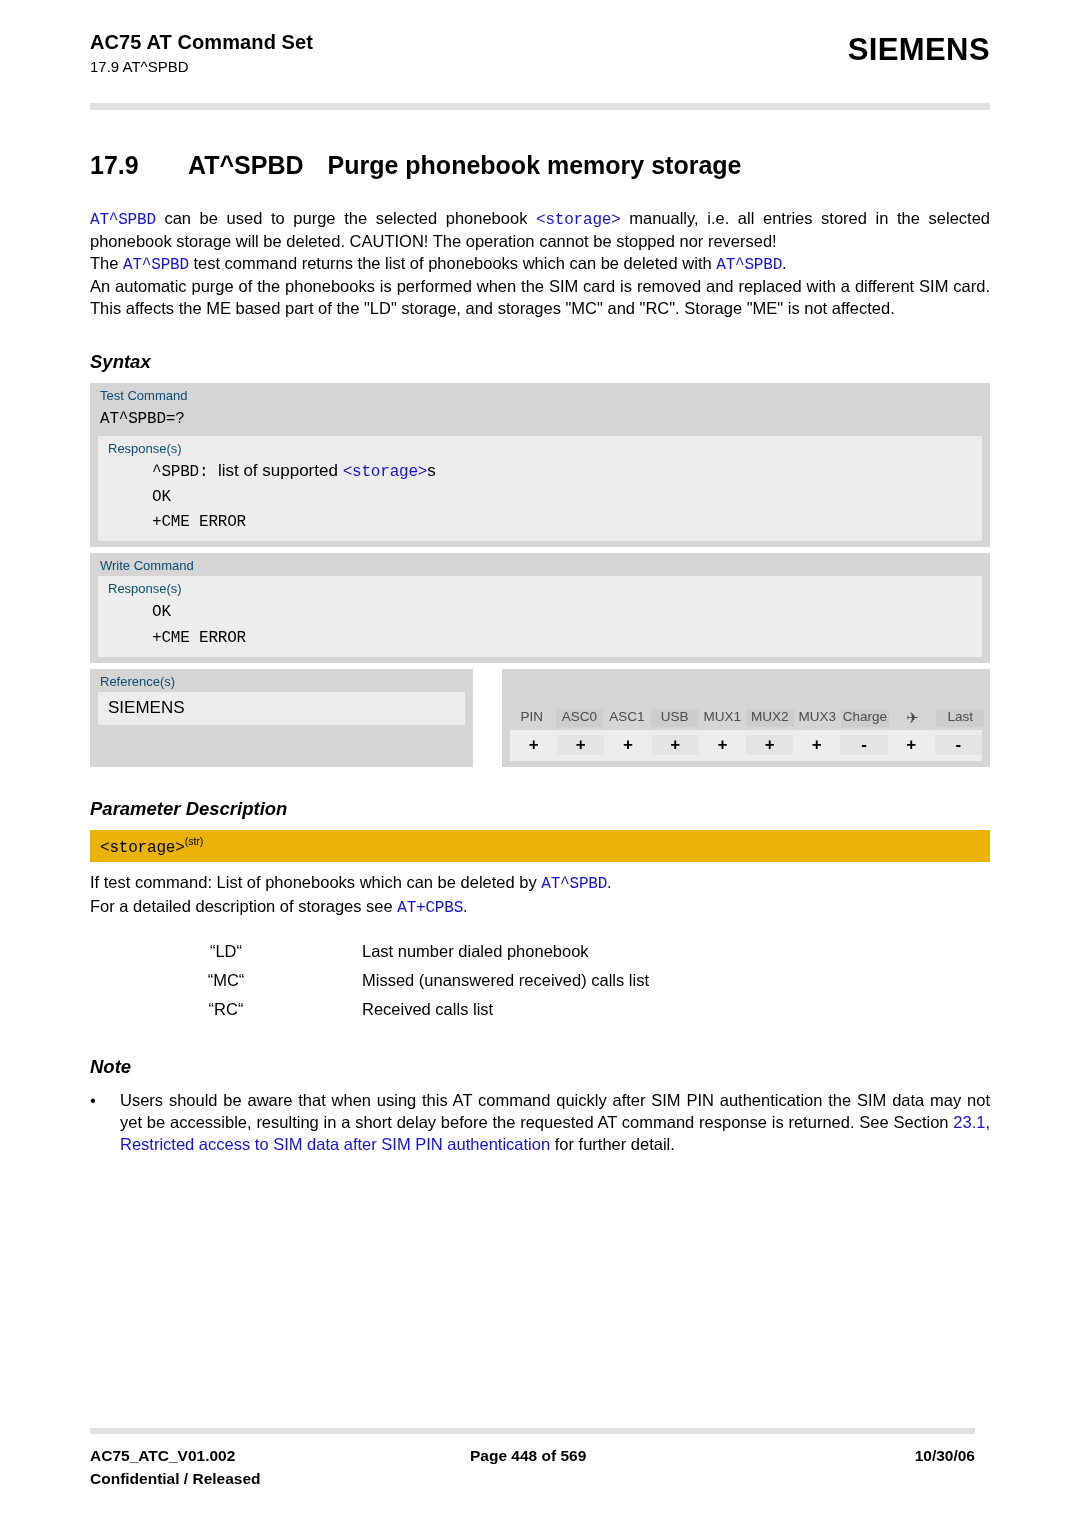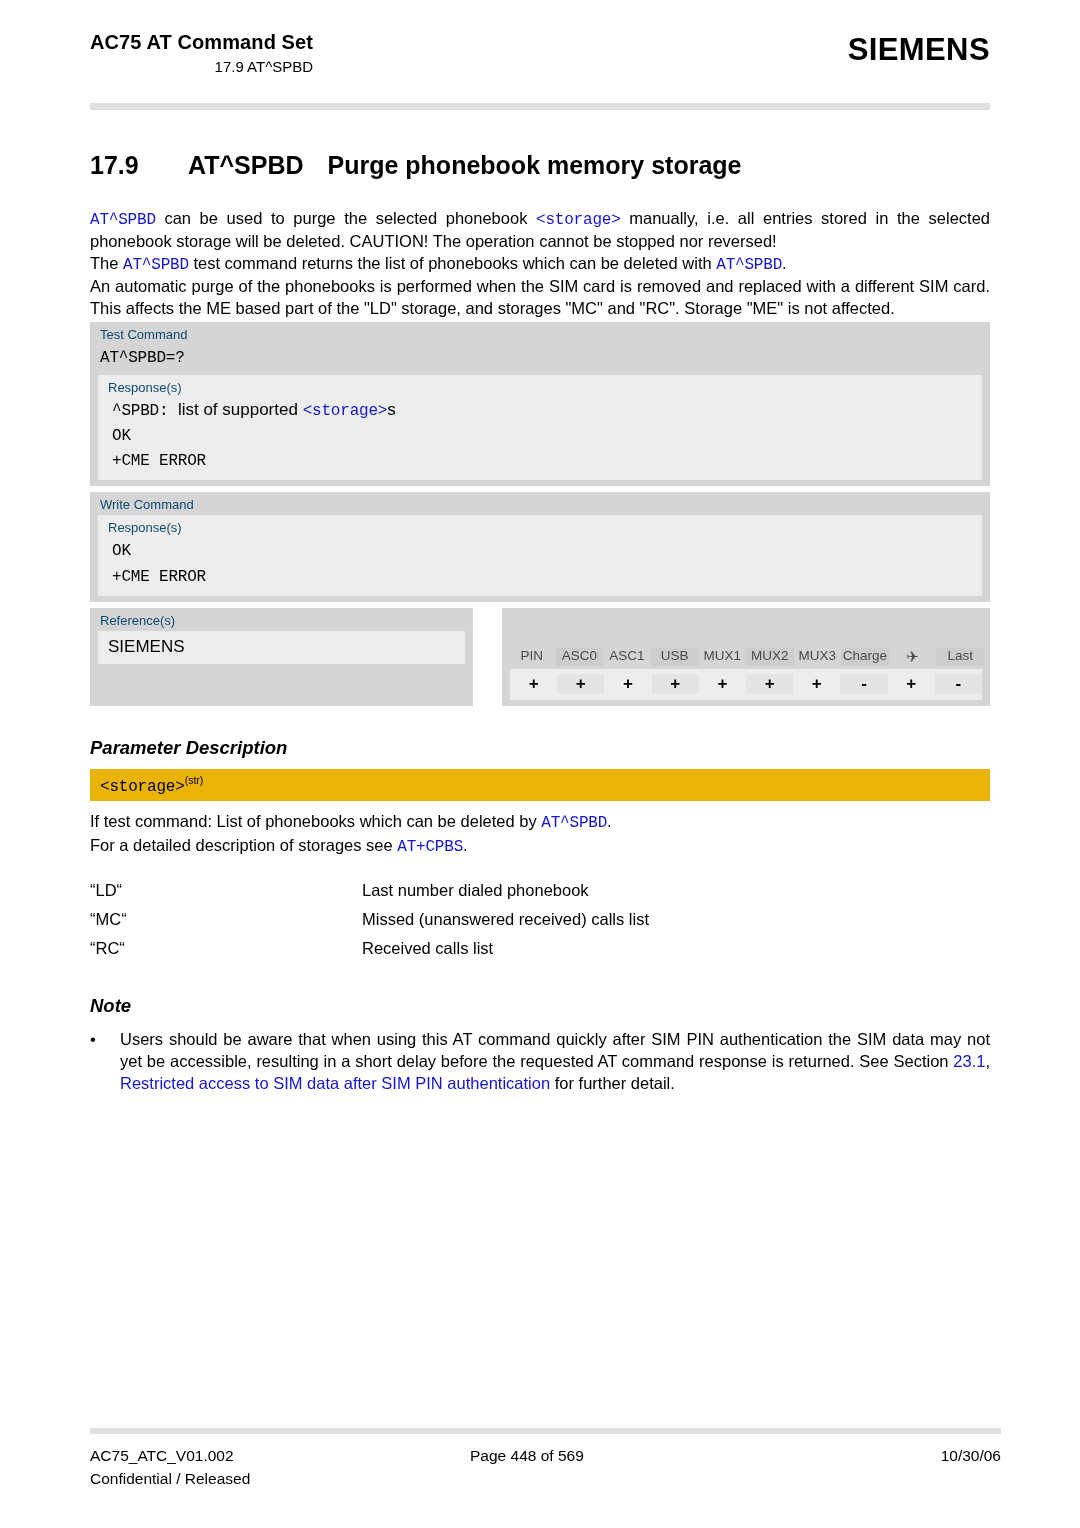--- a/index.html
+++ b/index.html
@@ -22,21 +22,20 @@
     box-sizing: border-box;
     padding: 0 90px;
   }
 
   
   .header {
     padding-top: 30px;
     display: flex;
     align-items: flex-start;
     justify-content: space-between;
-    text-align: right;
   }
   .header-left { line-height: 1.25; }
   .doc-title {
     font-size: 20px;
     font-weight: bold;
     letter-spacing: 0.1px;
   }
   .doc-subtitle {
     font-size: 15px;
     font-weight: normal;
@@ -109,20 +108,21 @@
   .syn-resp-box {
     background: #ededed;
     margin: 0 8px 0 8px;
     padding-bottom: 7px;
   }
   .syn-resp-box .syn-label { }
   .syn-line {
     padding: 1px 10px 1px 14px;
     font-size: 17px;
     line-height: 1.32;
+    margin-left: 40px;
   }
 
   
   .ref-row {
     display: flex;
     gap: 29px;
     margin-top: 6px;
   }
   .ref-box {
     background: #d5d5d5;
@@ -171,21 +171,21 @@
     background: #eab308;
     padding: 5px 10px 6px 10px;
     font-size: 17px;
   }
   .param-body {
     margin-top: 10px;
     font-size: 16.5px;
     line-height: 1.33;
   }
   .val-list { margin-top: 18px; font-size: 16.5px; line-height: 1.77; }
-  .val-row { display: flex; }
+  .val-row { display: flex; text-align: center; }
   .val-key { width: 272px; flex: none; }
 
   
   h2.note-head {
     font-size: 18.5px;
     font-style: italic;
     font-weight: bold;
     margin: 32px 0 12px 0;
   }
   .note-item {
@@ -193,22 +193,23 @@
     font-size: 16.5px;
     line-height: 1.33;
   }
   .note-bullet { width: 30px; flex: none; text-align: left; }
   .note-text { flex: 1; }
 
   
   .footer {
     position: absolute;
     left: 90px;
-    right: 79px;
+    right: 105px;
     bottom: 38px;
+    font-weight: bold;
   }
   .footer-rule { height: 6px; background: #e0e0e0; margin-bottom: 11px; }
   .footer-line { display: flex; font-size: 15.5px; line-height: 1.45; }
   .f-left  { width: 380px; flex: none; }
   .f-mid   { flex: 1; }
   .f-right { width: 140px; flex: none; text-align: right; }
 </style>
 </head>
 <body>
 
@@ -228,20 +229,21 @@
     <span class="cmd">AT^SPBD</span>
     <span>Purge phonebook memory storage</span>
   </h1>
 
   <div class="intro">
     <p class="just"><code class="blue">AT^SPBD</code><span> can be used to purge the selected phonebook </span><code class="blue">&lt;storage&gt;</code><span> manually, i.e. all entries stored in the selected phonebook storage will be deleted. CAUTION! The operation cannot be stopped nor reversed!</span></p>
     <p><span>The </span><code class="blue">AT^SPBD</code><span> test command returns the list of phonebooks which can be deleted with </span><code class="blue">AT^SPBD</code><span>.</span></p>
     <p class="just">An automatic purge of the phonebooks is performed when the SIM card is removed and replaced with a different SIM card. This affects the ME based part of the "LD" storage, and storages "MC" and "RC". Storage "ME" is not affected.</p>
   </div>
 
+  <h2 class="sub">Syntax</h2>
 
   <div class="syntax-group">
 
     <div class="syn-block">
       <div class="syn-label">Test Command</div>
       <div class="syn-cmd"><code>AT^SPBD=?</code></div>
       <div class="syn-resp-box">
         <div class="syn-label">Response(s)</div>
         <div class="syn-line"><code>^SPBD:</code>&nbsp;&nbsp;<span>list of supported </span><code class="blue">&lt;storage&gt;</code><span>s</span></div>
         <div class="syn-line"><code>OK</code></div>

